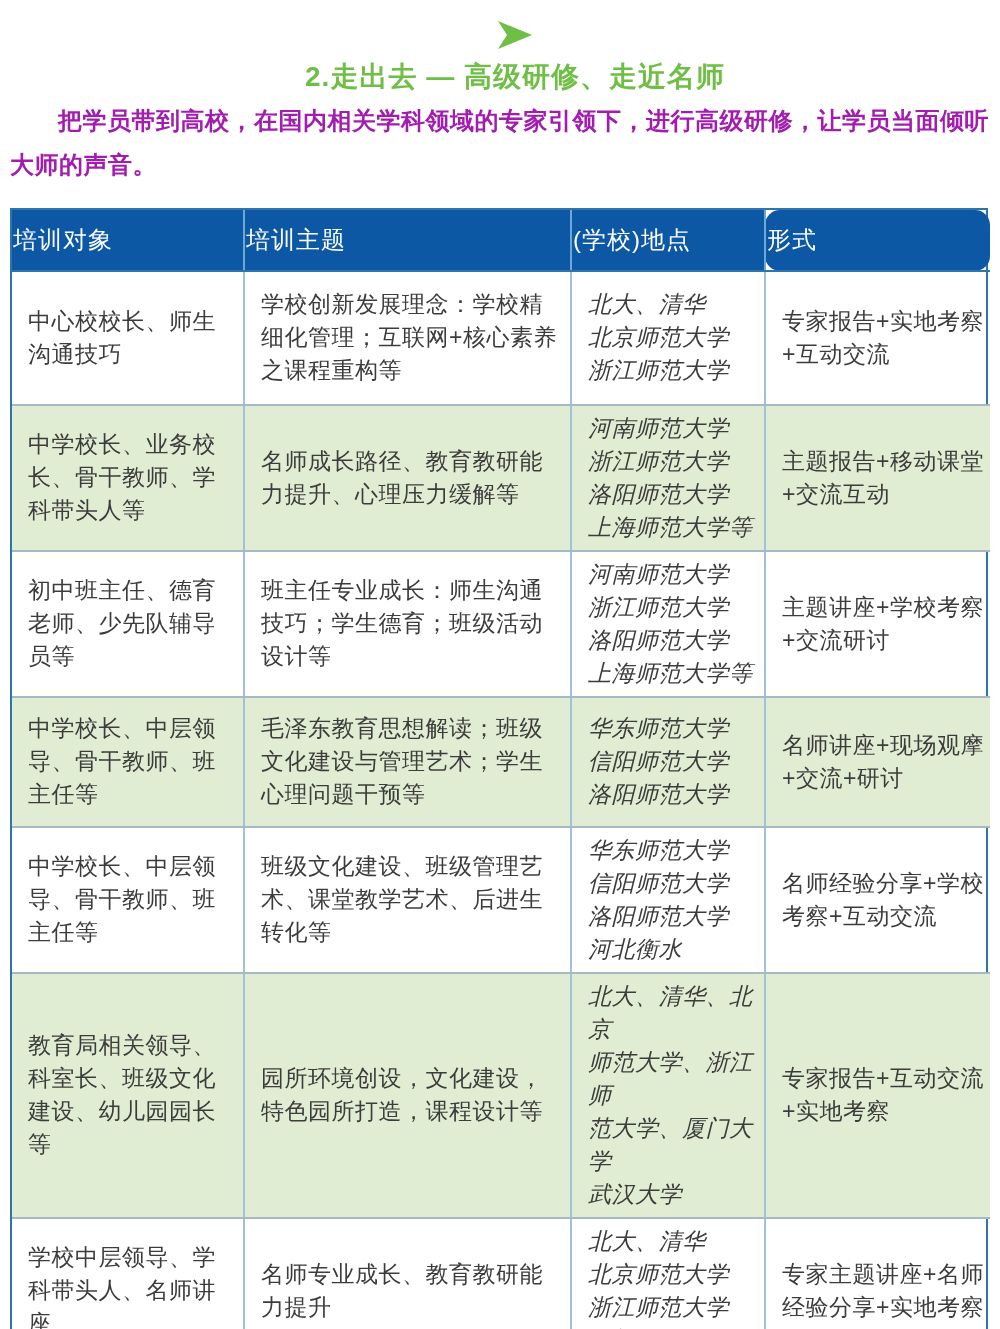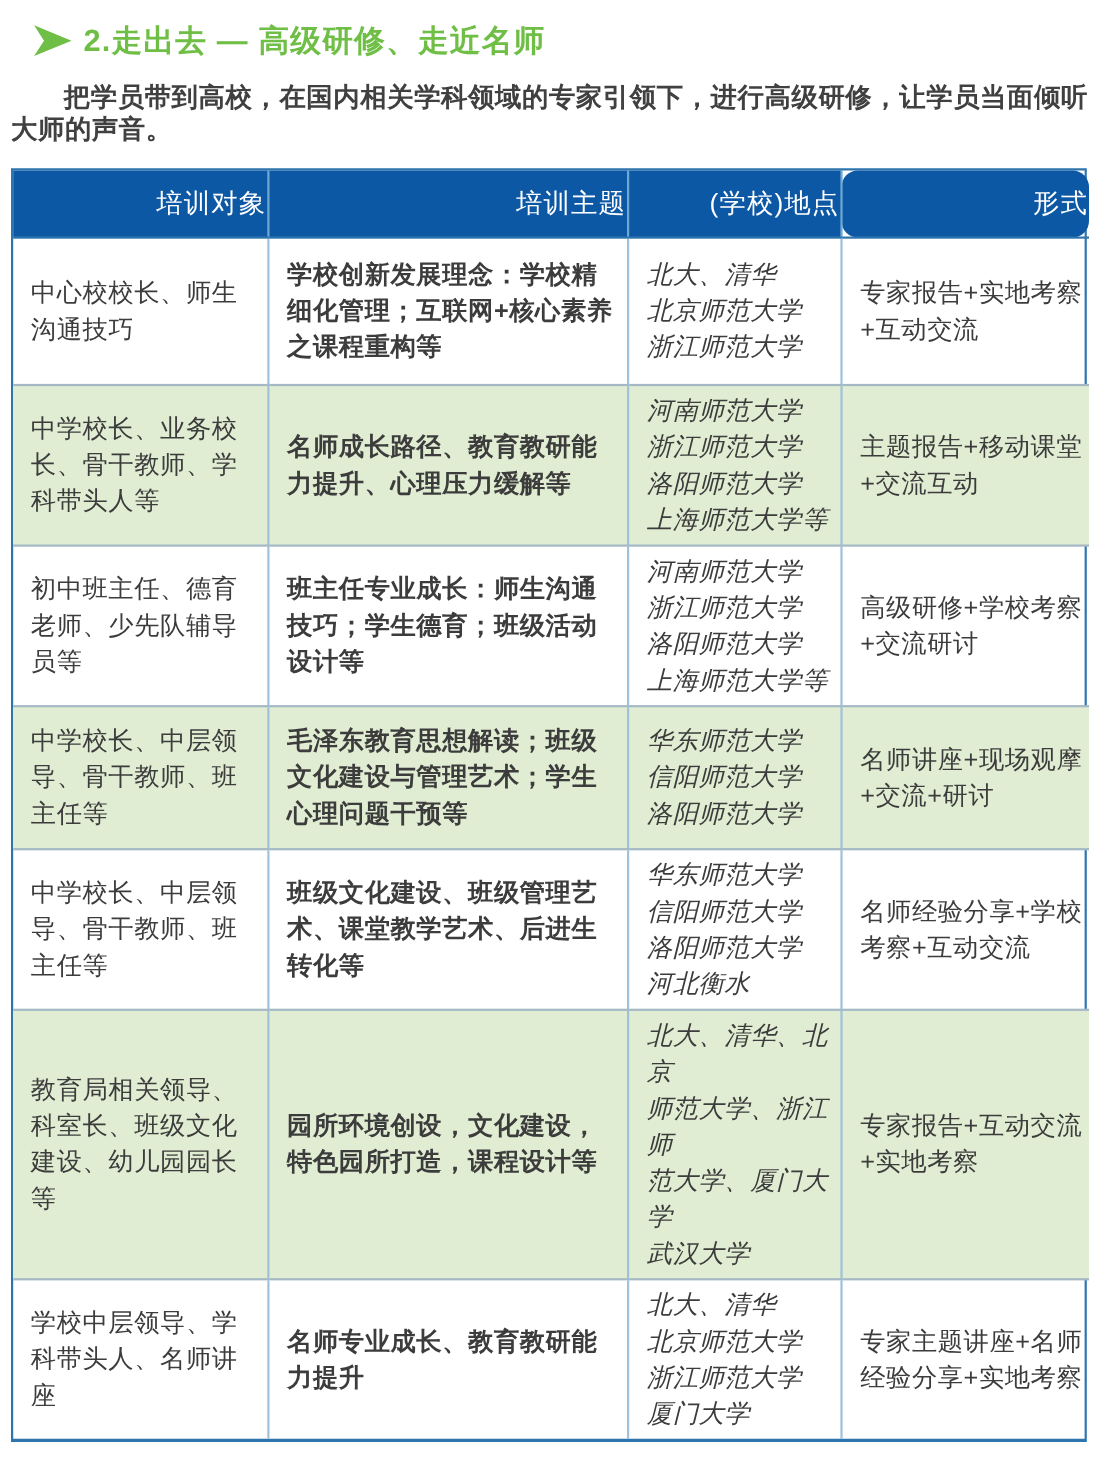--- a/index.html
+++ b/index.html
@@ -8,66 +8,67 @@
     font-family:"Liberation Sans","DejaVu Sans",sans-serif;
     color:#222;
     -webkit-font-smoothing:antialiased;
   }
   .page{position:relative;width:1000px;height:1329px;overflow:hidden;background:#fff;}
 
   
   .sec-title{
     display:flex;align-items:center;gap:10px;
     margin:20px 0 0 30px;
+    flex-direction:column;
   }
   .sec-title .arrow{flex:0 0 auto;display:block;}
   .sec-title .txt{
     font-size:28px;font-weight:bold;color:#6fbe45;
     letter-spacing:1px;line-height:1.2;
   }
 
   
   .intro{
-    margin:20px 10px 0 10px;
-    font-size:24px;font-weight:bold;color:#404040;
-    line-height:29px;text-indent:2em;letter-spacing:0.5px;
+    margin:5px 10px 0 10px;
+    font-size:24px;font-weight:bold;color:#a21caf;
+    line-height:44px;text-indent:2em;letter-spacing:0.5px;
   }
 
   
   .table-wrap{
     margin:21px 10px 0 10px;width:978px;
     border:2px solid #2e74ad;border-bottom-width:3px;
     box-sizing:border-box;
   }
   table.training{
     width:100%;border-collapse:collapse;table-layout:fixed;
   }
   table.training th{
     background:#0d58a4;color:#ffffff;
     font-size:24px;font-weight:normal;letter-spacing:1px;
-    height:58px;text-align:right;vertical-align:middle;
+    height:58px;text-align:left;vertical-align:middle;
     border-right:2px solid #6ea9d4;
     border-bottom:2px solid #2e74ad;
   }
   table.training th:last-child{border-right:none;border-radius:15px;}
   table.training td{
     font-size:23px;color:#3c3c3c;line-height:33px;
     vertical-align:middle;
     border-right:2px solid #9ec2dc;
     border-bottom:2px solid #a4b8c5;
     padding:6px 6px 6px 16px;
     box-sizing:border-box;
     letter-spacing:0.5px;
   }
   table.training td:last-child{border-right:none;margin-top:37px;}
   table.training tr:last-child td{border-bottom:none;}
   table.training tr.alt td{background:#e0edd2;}
   td.loc{white-space:pre-line;padding-left:14px;font-style:italic;}
   td.fmt{padding-left:10px;padding-right:4px;}
-  td.topic{padding-left:10px;padding-right:6px;font-weight:bold;}
+  td.topic{padding-left:10px;padding-right:6px;}
   
   tr.r0 td{height:134px;} tr.r1 td{height:138px;}
   tr.r2 td{height:134px;} tr.r3 td{height:130px;}
   tr.r4 td{height:136px;} tr.r5 td{height:134px;}
   tr.r6 td{height:134px;}
 </style>
 </head>
 <body>
 
 <div class="page">
@@ -115,21 +116,21 @@
 上海师范大学等</td>
           <td class="fmt">主题报告+移动课堂+交流互动</td>
         </tr>
         <tr class="r2">
           <td class="tgt">初中班主任、德育老师、少先队辅导员等</td>
           <td class="topic">班主任专业成长：师生沟通技巧；学生德育；班级活动设计等</td>
           <td class="loc">河南师范大学
 浙江师范大学
 洛阳师范大学
 上海师范大学等</td>
-          <td class="fmt">高级研修+学校考察+交流研讨</td>
+          <td class="fmt">主题讲座+学校考察+交流研讨</td>
         </tr>
         <tr class="r3 alt">
           <td class="tgt">中学校长、中层领导、骨干教师、班主任等</td>
           <td class="topic">毛泽东教育思想解读；班级文化建设与管理艺术；学生心理问题干预等</td>
           <td class="loc">华东师范大学
 信阳师范大学
 洛阳师范大学</td>
           <td class="fmt">名师讲座+现场观摩+交流+研讨</td>
         </tr>
         <tr class="r4">

